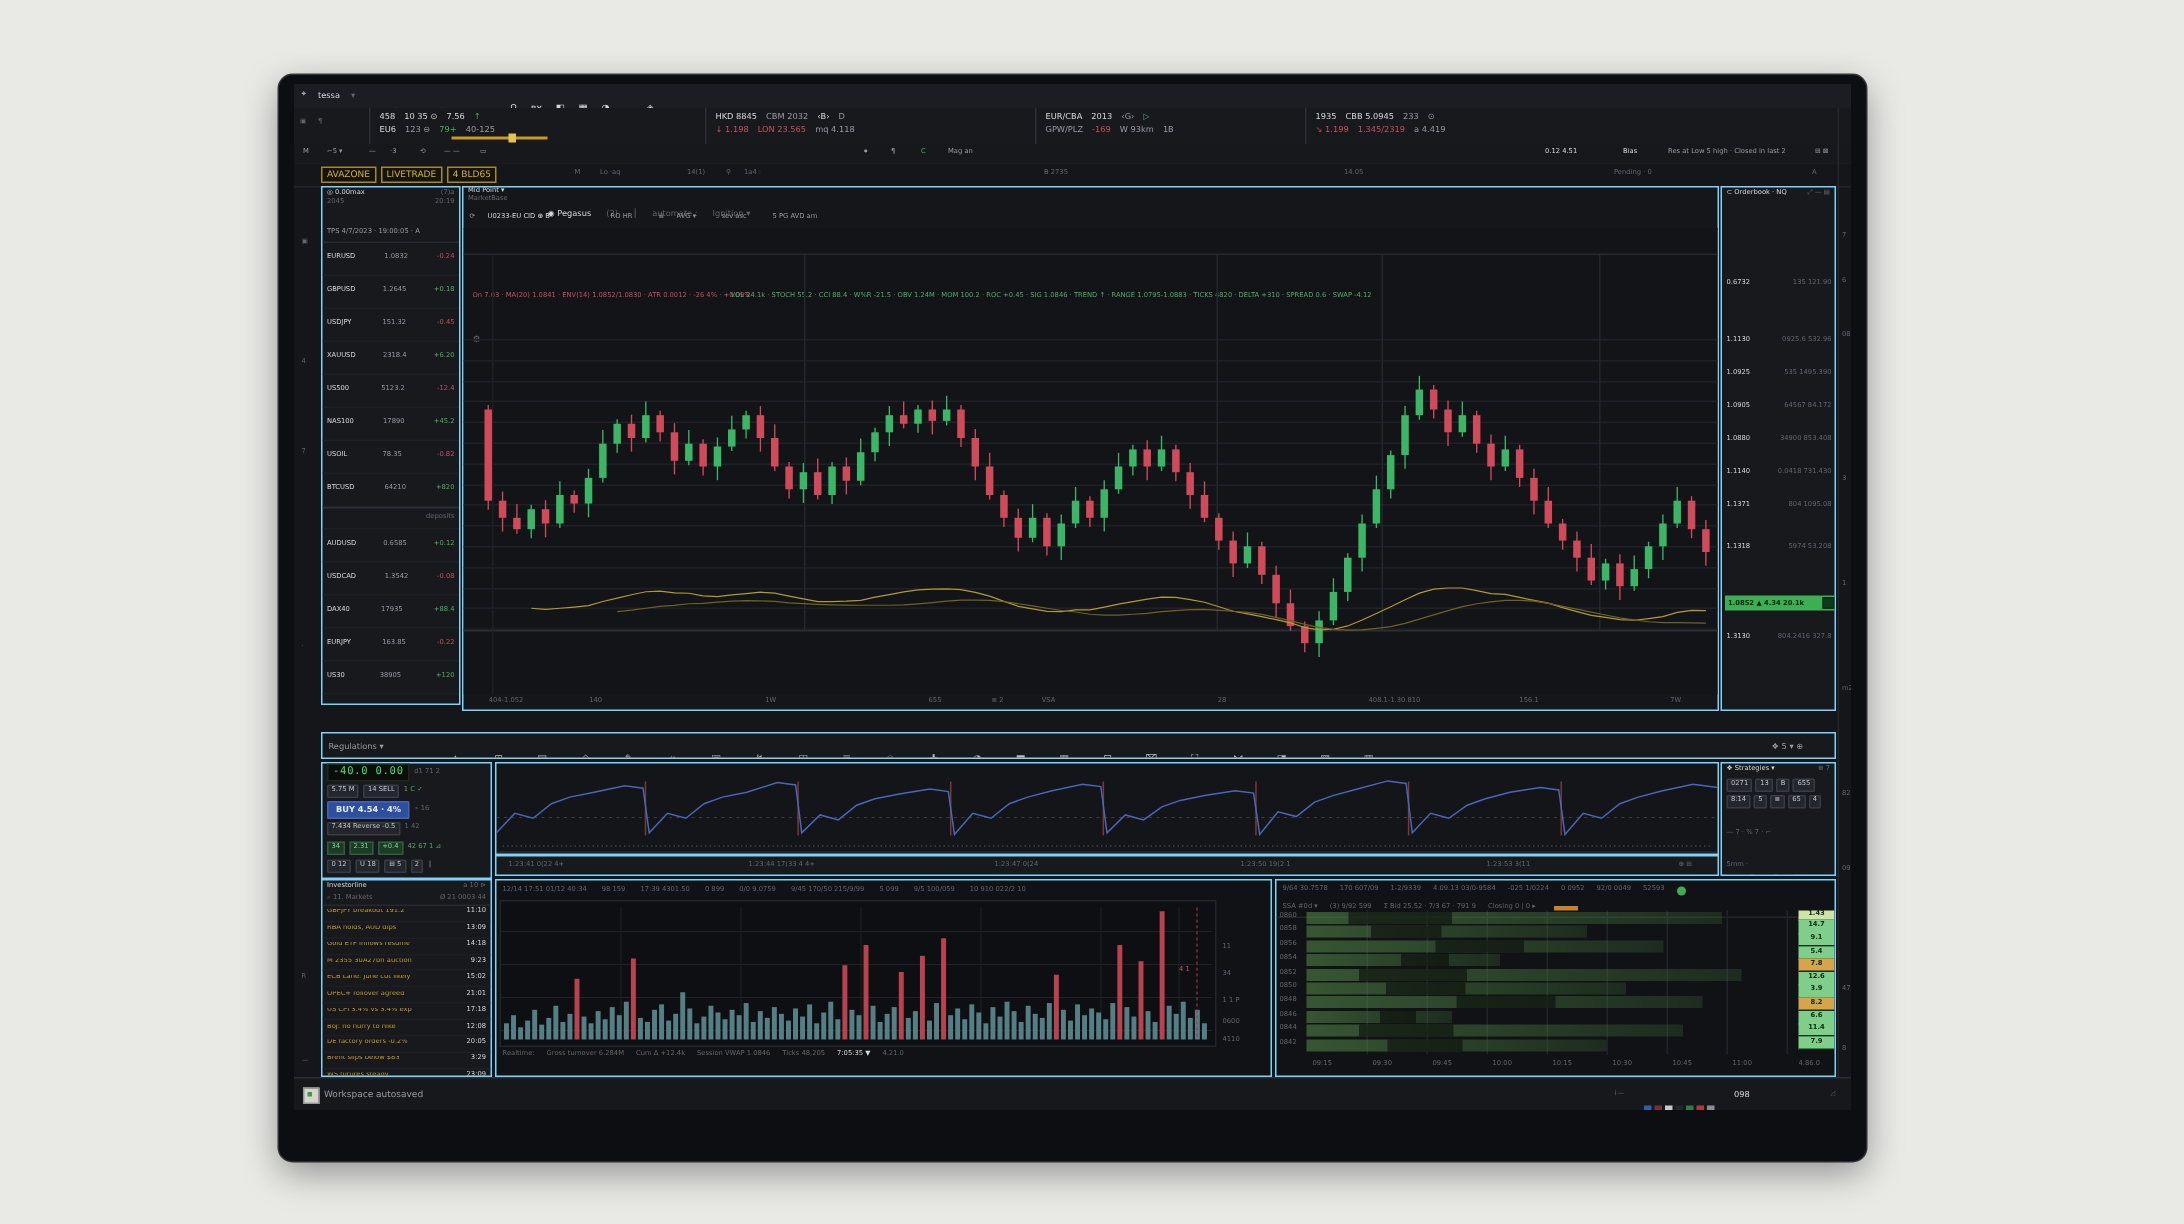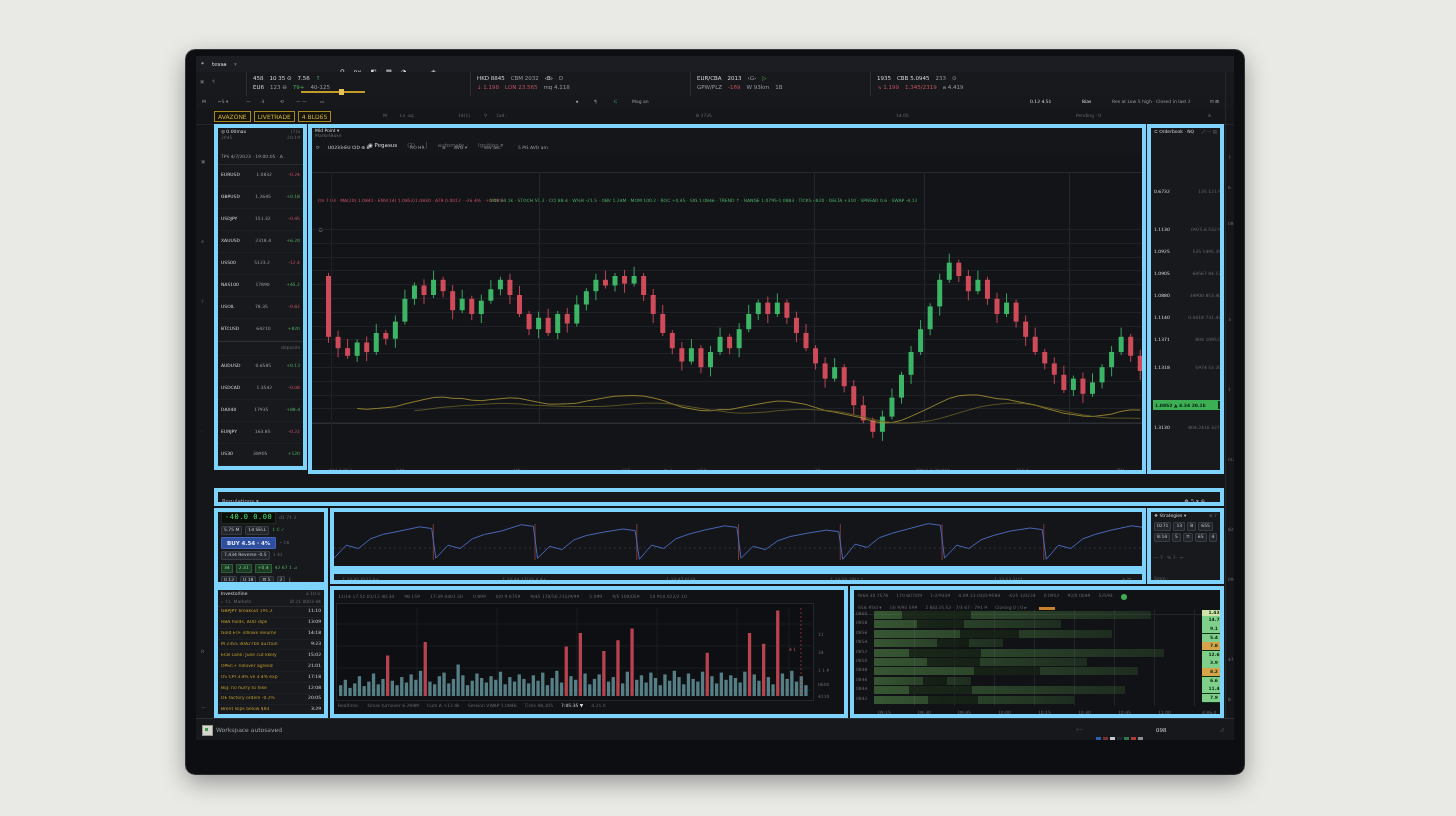--- a/index.html
+++ b/index.html
@@ -1,21 +1,21 @@
 <!DOCTYPE html>
 <html><head>
 <meta charset="utf-8">
 <style>
   html,body{margin:0;padding:0}
   body{width:1456px;height:816px;background:#e9e9e6;font-family:"DejaVu Sans",sans-serif;position:relative;overflow:hidden}
   .monitor{position:absolute;left:186px;top:50px;width:1058px;height:724px;background:#0d0e11;border-radius:9px;
            box-shadow:0 8px 24px rgba(0,0,0,.38),0 0 0 1px #3a3b3e}
   .screen{position:absolute;left:10px;top:6px;width:1038px;height:684px;background:#141619;overflow:hidden}
   .abs{position:absolute}
-  .panel{background:#17191d;border:4px solid #7dd3fc;box-sizing:border-box;position:absolute;overflow:hidden}
+  .panel{background:#17191d;border:1px solid #7dd3fc;box-sizing:border-box;position:absolute;overflow:hidden}
   .tok{font-size:5.5px;color:#989ba1;white-space:nowrap;line-height:1.1}
   .tk4{font-size:4.5px}
   .w{color:#d6d8db}.r{color:#c5525f}.g{color:#4fae62}.amb{color:#c39b2d}.dim{color:#63666c}
   .hline{position:absolute;left:0;right:0;height:1px;background:#1f2126}
   .vline{position:absolute;width:1px;background:#22252b}
   .goldtab{border:1px solid #a8891f;color:#d3b43a;font-size:6px;padding:1px 3px;margin-right:3px;background:#15130a;white-space:nowrap}
   .btnx{background:#23262c;border:1px solid #383c43;color:#c2c5ca;font-size:4.5px;padding:1px 2px;border-radius:1px;white-space:nowrap;line-height:1.1;display:inline-block}
   .cellg{background:#1d3a24;border:1px solid #2e5e3a;color:#74d98d;font-size:4.5px;padding:1px 2px;line-height:1.1;display:inline-block}
   .digital{font-family:"DejaVu Sans Mono",monospace;background:#0a0d0a;color:#49e06b;font-size:7px;padding:1px 3px;letter-spacing:.5px;border:1px solid #1e2a1e;line-height:1.1}
   .buybtn{background:#2e4f9e;border:1px solid #4465b5;color:#e3e9f7;font-size:5.5px;font-weight:bold;padding:2px 5px;border-radius:1px;white-space:nowrap}

